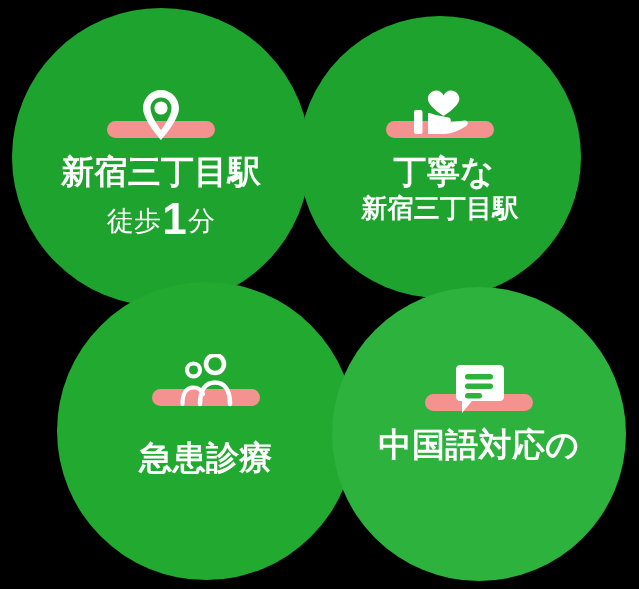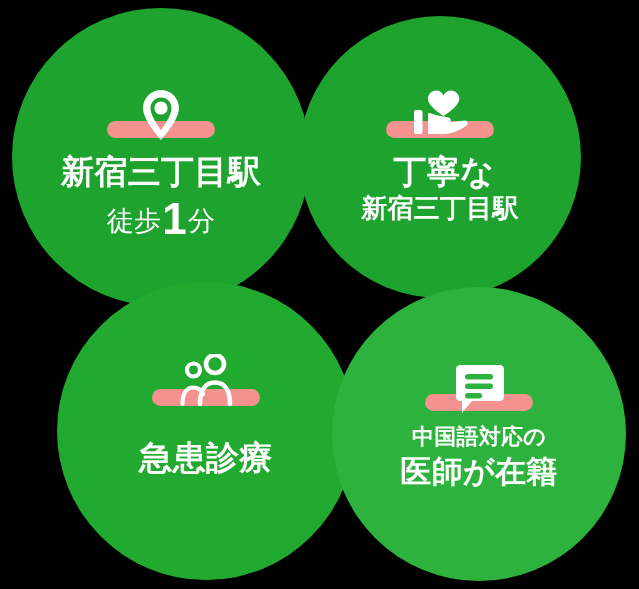--- a/index.html
+++ b/index.html
@@ -91,21 +91,21 @@
   .line-inline-small {
     font-size: 27px;
     font-weight: 400;
   }
 
   #circle-station  .line-primary { font-size: 33px; }
   #circle-counsel  .line-primary { font-size: 33px; margin-left: 8px; }
   #circle-counsel  .line-secondary { font-size: 26px; }
   #circle-urgent   .line-primary { font-size: 33px; }
   #circle-urgent   .line-secondary { font-size: 28px; }
-  #circle-chinese  .line-primary { font-size: 22px; font-family: Liberation Mono, monospace; }
+  #circle-chinese  .line-primary { font-size: 33px; }
   #circle-chinese  .line-secondary { font-size: 31px; }
 </style>
 </head>
 <body>
 
 <div id="badge-cluster">
 
   <div class="badge-circle" id="circle-station">
     <div class="icon-plate">
       <div class="icon-bar"></div>
@@ -167,16 +167,15 @@
         <svg width="62" height="58" viewBox="0 0 62 58" aria-hidden="true">
           <path d="M12 6 L52 6 C54.2 6 56 7.8 56 10 L56 38 C56 40.2 54.2 42 52 42
                    L24 42 L14 54 L14 42 L12 42 C9.8 42 8 40.2 8 38 L8 10 C8 7.8 9.8 6 12 6 Z" fill="#ffffff"></path>
           <rect x="17" y="15" width="28" height="5.4" rx="2.7" fill="#2cb23d"></rect>
           <rect x="17" y="24.5" width="28" height="5.4" rx="2.7" fill="#2cb23d"></rect>
           <rect x="17" y="34" width="17" height="5.4" rx="2.7" fill="#2cb23d"></rect>
         </svg>
       </div>
     </div>
     <div class="badge-line line-primary">中国語対応の</div>
-    <div class="badge-line line-secondary">医師が在籍</div>
   </div>
 
 </div>
 
 </body></html>

